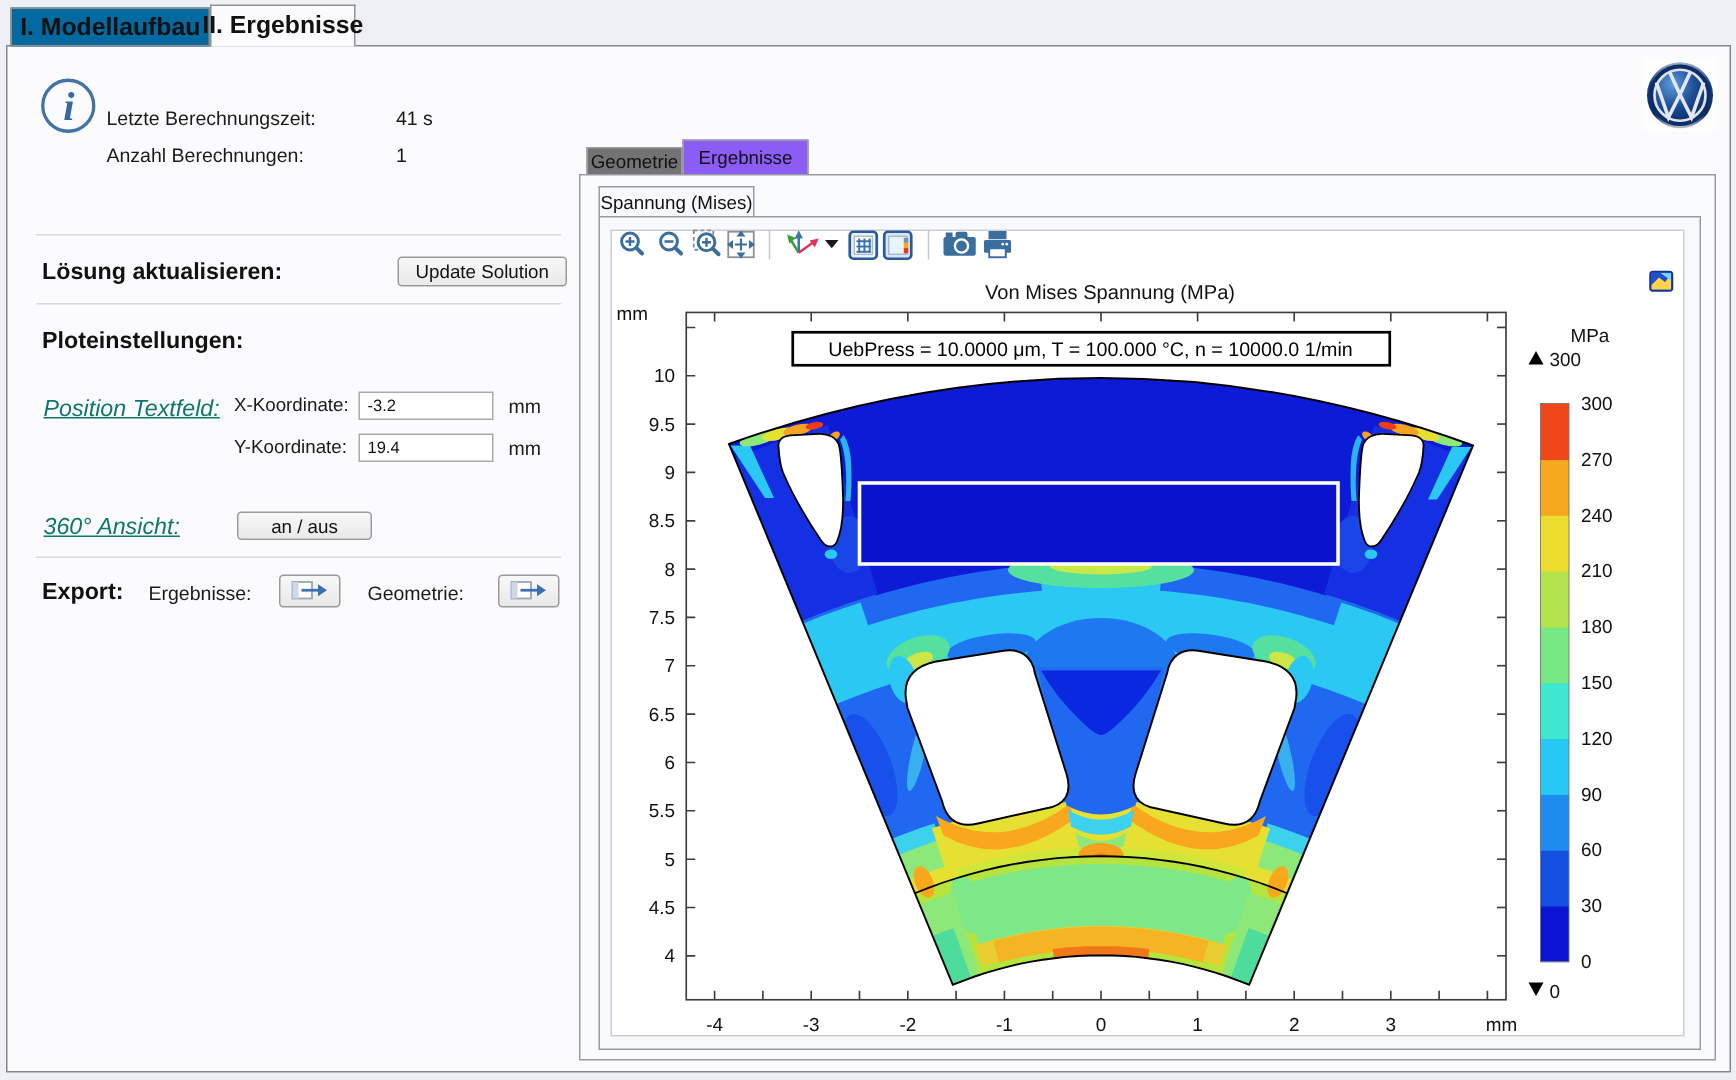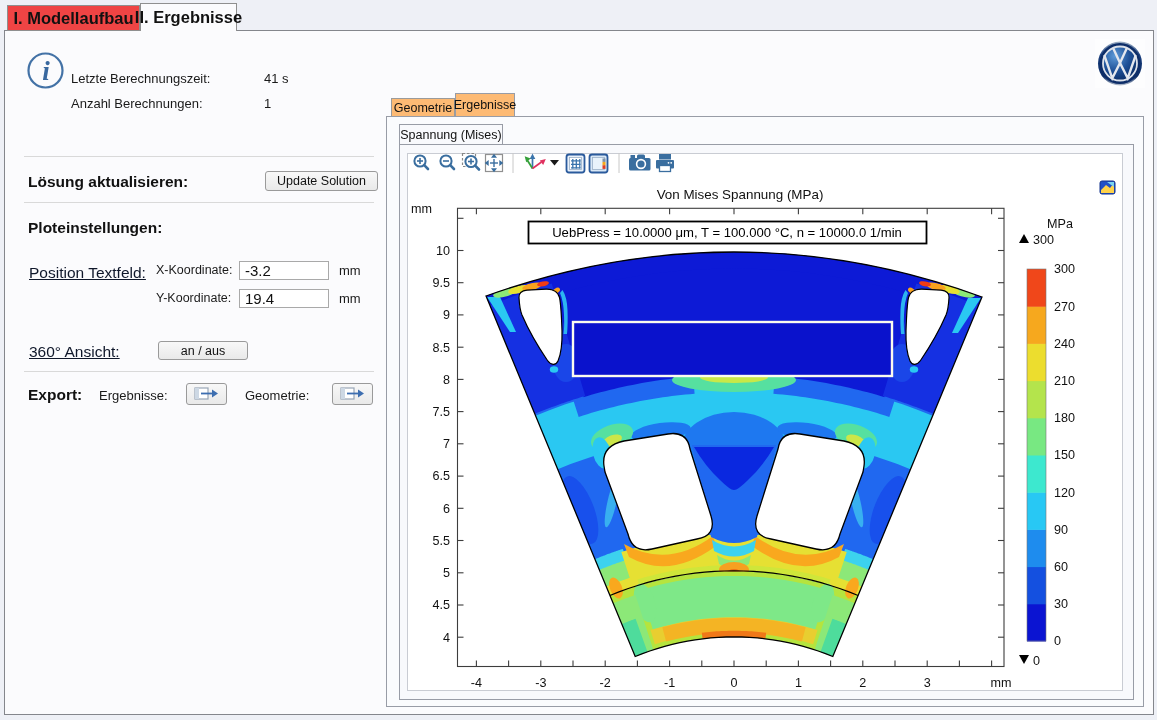--- a/index.html
+++ b/index.html
@@ -1,25 +1,25 @@
 <!DOCTYPE html>
 <html><head><meta charset="utf-8"><style>
 * { margin:0; padding:0; box-sizing:border-box; }
 html,body { width:1157px; height:720px; background:#eef0f6; font-family:"Liberation Sans",sans-serif; overflow:hidden; }
 .abs { position:absolute; }
 #page { position:absolute; left:4px; top:30px; width:1150px; height:685px; background:#fbfbfd; border:1px solid #84868c; }
 .maintab { position:absolute; font-weight:bold; font-size:16.5px; color:#111; white-space:nowrap; display:flex; align-items:center; justify-content:center; }
-#tab1 { left:7px; top:5px; width:133px; height:26px; background:#ef4444; border:1px solid #8f8f8f; }
+#tab1 { left:7px; top:5px; width:133px; height:26px; background:#0369a1; border:1px solid #8f8f8f; }
 #tab2 { left:140px; top:3px; width:97px; height:28px; background:#fbfbfd; border:1px solid #8f8f8f; border-bottom:none; z-index:5; }
 .sep { position:absolute; height:1px; background:#d9d9d9; left:24px; width:350px; }
 .lbl { position:absolute; font-size:13px; color:#1a1a1a; white-space:nowrap;text-align:center; }
 .hdr { position:absolute; font-size:15.5px; font-weight:bold; color:#111; white-space:nowrap; }
-.und { position:absolute; font-size:15.5px; color:#0f172a; text-decoration:underline; white-space:nowrap; }
+.und { position:absolute; font-size:15.5px; color:#0f766e; text-decoration:underline; white-space:nowrap;font-style:italic; }
 .btn { position:absolute; background:linear-gradient(#f8f8f8,#e9e9e9); border:1px solid #9a9a9a; border-radius:3px; font-size:12.5px; color:#111; display:flex; align-items:center; justify-content:center; white-space:nowrap; }
-.inp { position:absolute; background:#fff; border:1px solid #a9a9a9; font-size:15px; color:#111; padding-left:5px; display:flex; align-items:center; }
+.inp { position:absolute; background:#fff; border:1px solid #a9a9a9; font-size:11px; color:#111; padding-left:5px; display:flex; align-items:center; }
 .rtab { position:absolute; font-size:12.5px; color:#111; display:flex; align-items:center; justify-content:center; white-space:nowrap; }
 </style></head>
 <body>
 <div id="page"></div>
 <div id="tab1" class="maintab">I. Modellaufbau</div>
 <div id="tab2" class="maintab">II. Ergebnisse</div>
 
 <svg class="abs" style="left:27px;top:52px" width="38" height="38" viewBox="0 0 38 38">
 <circle cx="18.5" cy="18.5" r="17" fill="none" stroke="#4372a6" stroke-width="2.2"></circle>
 <text x="19" y="28" text-anchor="middle" font-family="Liberation Serif,serif" font-style="italic" font-weight="bold" font-size="27" fill="#39689f">i</text>
@@ -57,22 +57,22 @@
 <div class="btn" style="left:332px;top:383px;width:41px;height:22px">
 <svg width="26" height="16" viewBox="0 0 26 16">
       <rect x="1" y="2" width="13" height="11" fill="#fff" stroke="#98a6b6" stroke-width="1.2"></rect>
       <rect x="1" y="2" width="4" height="11" fill="#cdd8e4"></rect>
       <line x1="7" y1="7.5" x2="19" y2="7.5" stroke="#3d6eb0" stroke-width="1.8"></line>
       <path d="M18,3.5 L24,7.5 L18,11.5 Z" fill="#3d6eb0"></path>
     </svg>
 </div>
 
 <div class="abs" style="left:386px;top:116px;width:758px;height:591px;background:#fafbfd;border:1px solid #989ca6"></div>
-<div class="rtab" style="left:391px;top:98px;width:64px;height:18px;background:#fdba74;border:1px solid #9b9b9b;border-bottom:none">Geometrie</div>
-<div class="rtab" style="left:455px;top:93px;width:60px;height:23px;background:#fdba74;border:1px solid #989ca6;border-bottom:none;z-index:3">Ergebnisse</div>
+<div class="rtab" style="left:391px;top:98px;width:64px;height:18px;background:#737373;border:1px solid #9b9b9b;border-bottom:none">Geometrie</div>
+<div class="rtab" style="left:455px;top:93px;width:84px;height:23px;background:#8b5cf6;border:1px solid #989ca6;border-bottom:none;z-index:3">Ergebnisse</div>
 <div class="abs" style="left:399px;top:144px;width:735px;height:556px;background:#f8f9fc;border:1px solid #989ca6"></div>
 <div class="rtab" style="left:399px;top:124px;width:104px;height:20px;background:#f8f9fc;border:1px solid #989ca6;border-bottom:none;z-index:3">Spannung (Mises)</div>
 <div class="abs" style="left:407px;top:153px;width:716px;height:538px;background:#ffffff;border:1px solid #c9ccd3"></div>
 
 <svg width="50" height="49" viewBox="0 0 50 49" style="position:absolute;left:1095px;top:39px">
 <rect x="0" y="0" width="50" height="49" fill="#fdfdfe"></rect>
 <defs>
 <radialGradient id="vwg" cx="35%" cy="28%" r="80%">
 <stop offset="0%" stop-color="#5d9ad8"></stop>
         <stop offset="55%" stop-color="#1d4f96"></stop>

